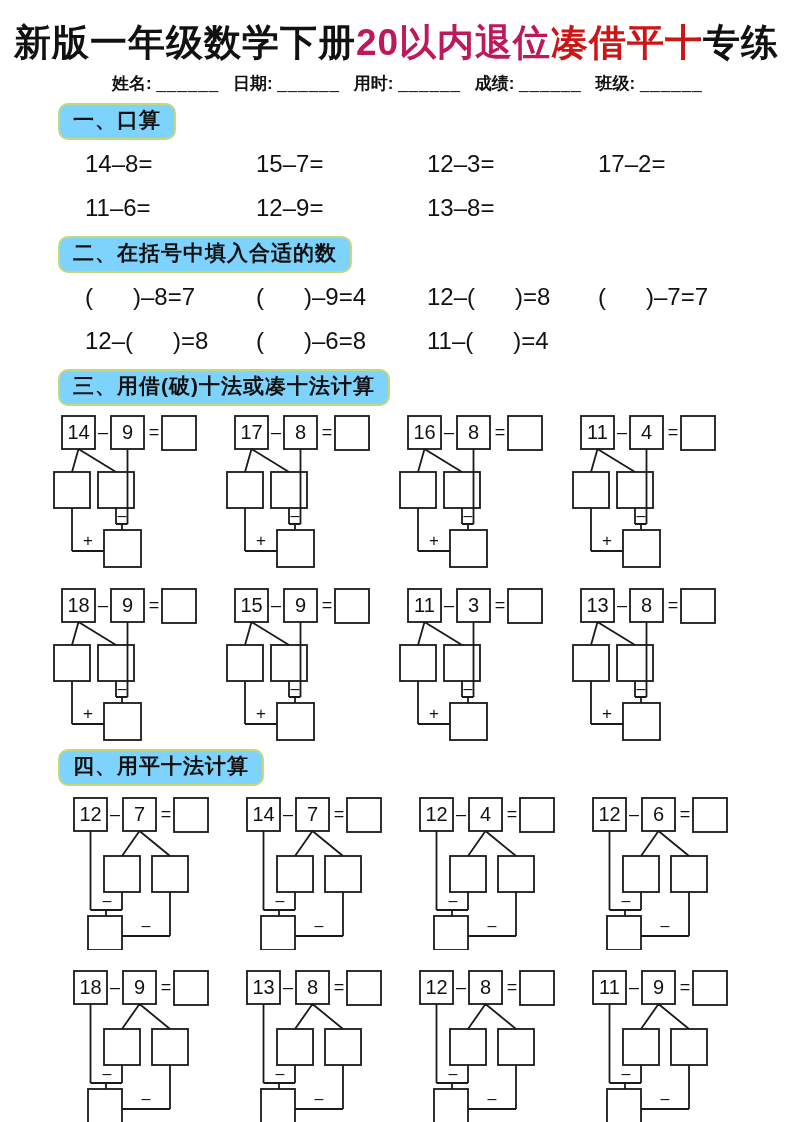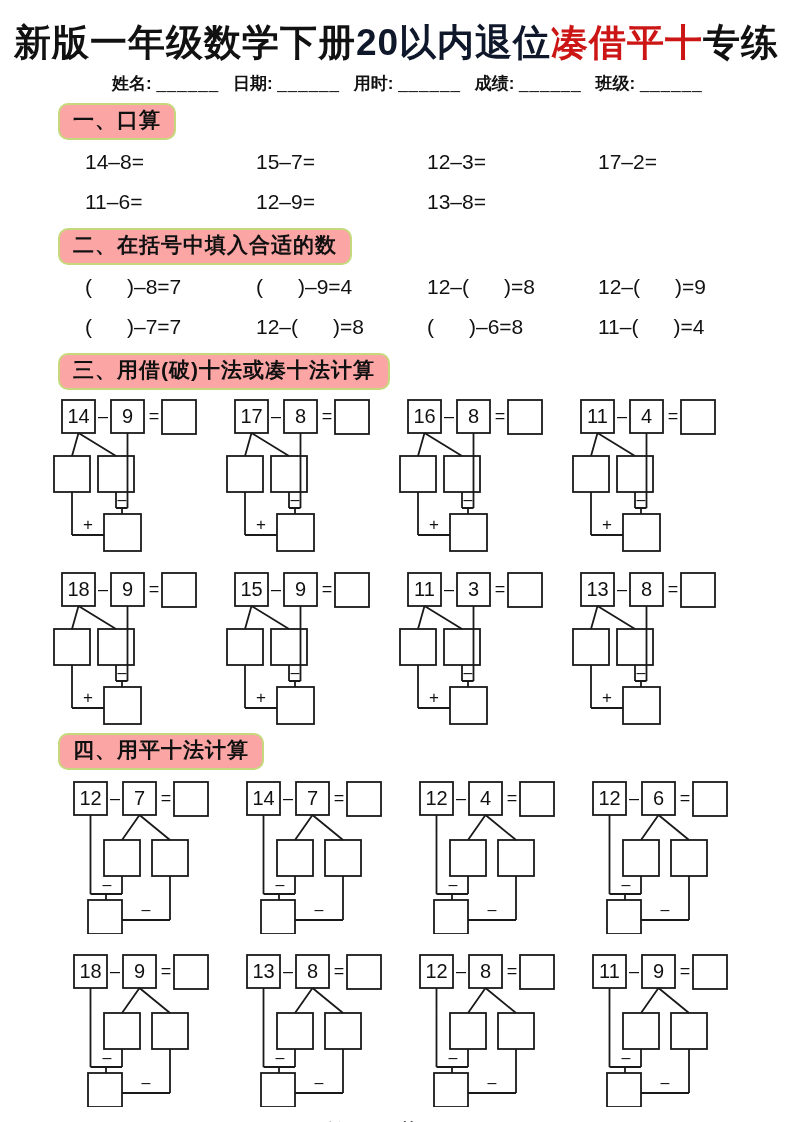--- a/index.html
+++ b/index.html
@@ -4,34 +4,34 @@
 <style>
   html,body{margin:0;padding:0;background:#ffffff;}
   .page{
     position:relative;width:793px;height:1122px;background:#fff;overflow:hidden;
     font-family:"Liberation Sans","DejaVu Sans",sans-serif;color:#111;
   }
   .title{
     text-align:center;font-size:37px;font-weight:900;letter-spacing:1px;
     padding-top:18px;white-space:nowrap;
   }
-  .title .t-blue{color:#0f172a;}
+  .title .t-blue{color:#be185d;}
   .title .t-red{color:#cc1515;}
   .info-line{
     margin:4px 0 0 112px;font-size:17px;font-weight:700;white-space:nowrap;
   }
   .info-line .blank{font-weight:400;letter-spacing:1px;margin-right:9px;}
   .pill{
-    display:inline-block;margin:8px 0 2px 58px;background:#fca5a5;
+    display:inline-block;margin:8px 0 2px 58px;background:#7dd3fc;
     border:2px solid #c6d87c;border-radius:10px;padding:1px 13px 4px;
     font-size:21px;font-weight:700;letter-spacing:1px;text-align:center;
   }
   .grid{
     display:grid;grid-template-columns:repeat(4,171px);
-    margin:8px 0 6px 85px;row-gap:16px;font-size:21px;
+    margin:8px 0 6px 85px;row-gap:16px;font-size:24px;
   }
   .grid .prob{white-space:pre;}
   .diag-grid{
     display:grid;grid-template-columns:repeat(4,173px);
     margin:4px 0 0 52px;row-gap:17px;
   }
   .diag-grid.s4{margin-left:66px;margin-top:6px;text-decoration:underline;}
   .diag-cell{width:173px;height:156px;}
   .diag-cell svg text{
     font-family:"Liberation Sans","DejaVu Sans",sans-serif;fill:#111;
@@ -65,21 +65,20 @@
     <span class="prob">11–6=</span>
     <span class="prob">12–9=</span>
     <span class="prob">13–8=</span>
   </div>
 
   <div><span class="pill">二、在括号中填入合适的数</span></div>
   <div class="grid">
     <span class="prob">(      )–8=7</span>
     <span class="prob">(      )–9=4</span>
     <span class="prob">12–(      )=8</span>
-    <span class="prob">12–(      )=9</span>
     <span class="prob">(      )–7=7</span>
     <span class="prob">12–(      )=8</span>
     <span class="prob">(      )–6=8</span>
     <span class="prob">11–(      )=4</span>
   </div>
 
   <div><span class="pill">三、用借(破)十法或凑十法计算</span></div>
   <div class="diag-grid" id="diagrams-3">
       <div class="diag-cell"><svg width="173" height="156" viewBox="0 0 173 156">
     <g fill="none" stroke="#1a1a1a" stroke-width="1.8">

